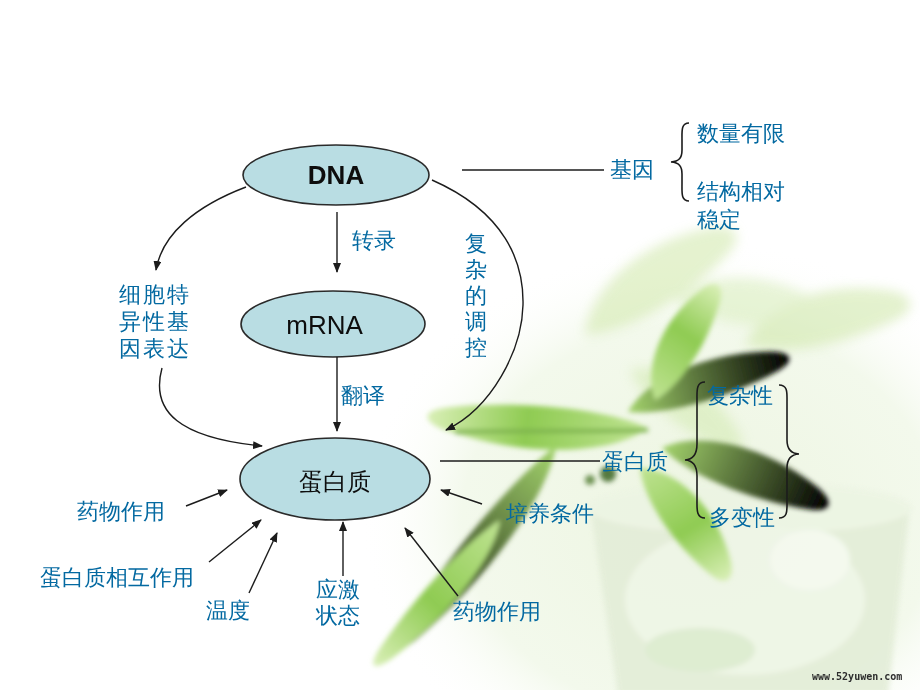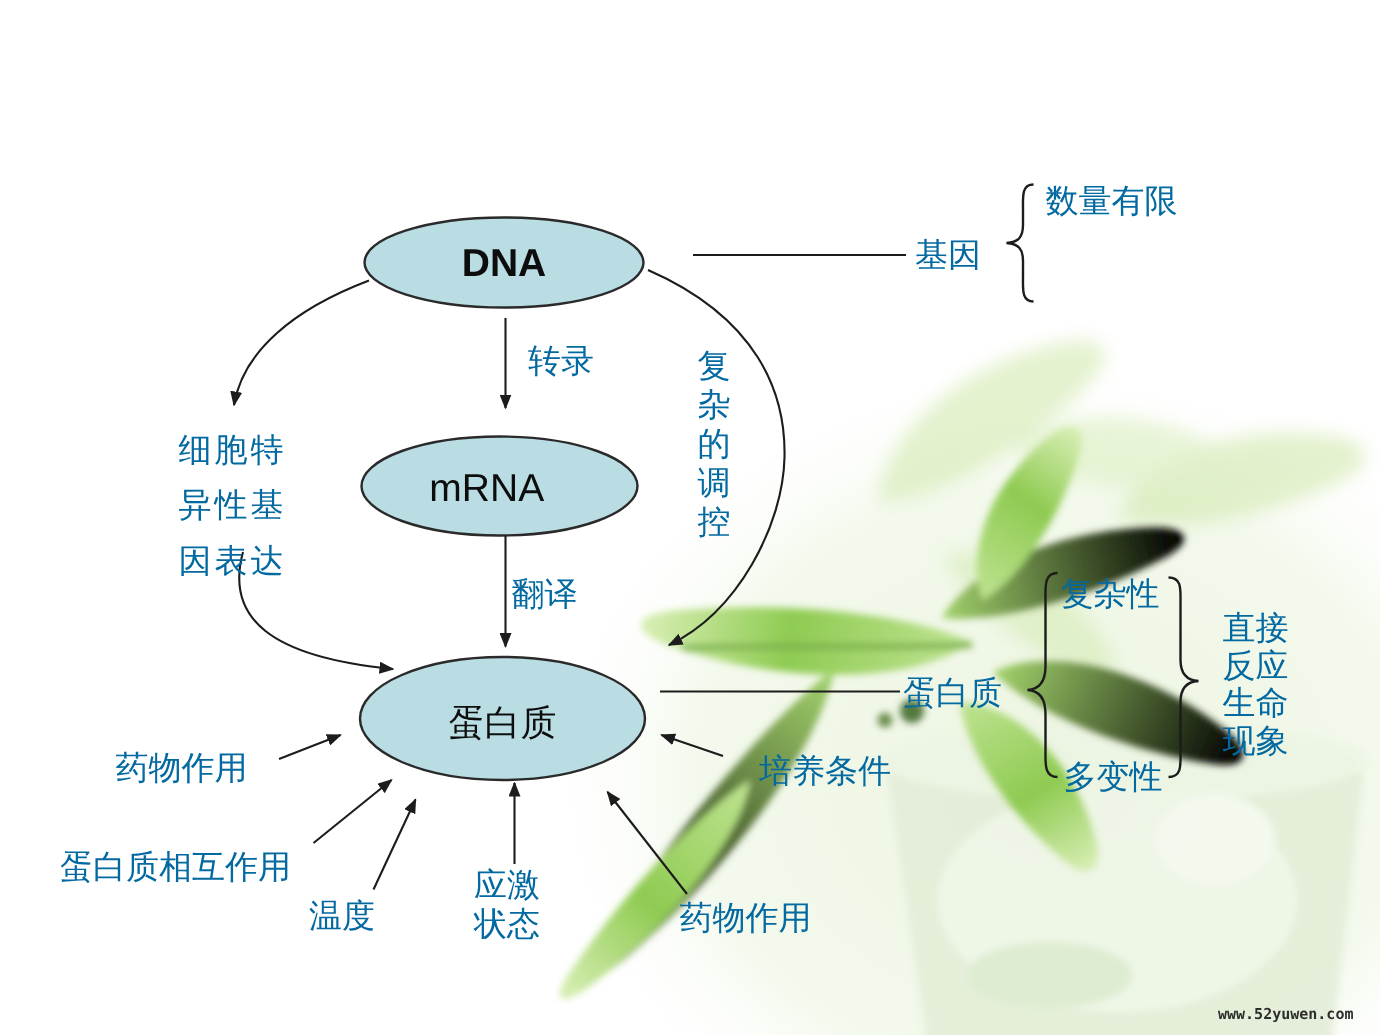--- a/index.html
+++ b/index.html
@@ -124,34 +124,32 @@
   <div class="node-label" style="left:241px;top:310px;width:167px;">mRNA</div>
   <div class="node-label" style="left:240px;top:466px;width:190px;font-size:24px;">蛋白质</div>
 
   <div class="lbl" style="left:352px;top:228px;">转录</div>
   <div class="lbl" style="left:341px;top:383px;">翻译</div>
   <div class="lbl pre" style="left:463px;top:231px;width:26px;line-height:26px;text-align:center;">复
 杂
 的
 调
 控</div>
-  <div class="lbl pre" style="left:119px;top:281px;line-height:37px;letter-spacing:2px;">细胞特
+  <div class="lbl pre" style="left:119px;top:281px;line-height:27px;letter-spacing:2px;">细胞特
 异性基
 因表达</div>
 
   <div class="lbl" style="left:610px;top:157px;">基因</div>
   <div class="lbl" style="left:697px;top:121px;">数量有限</div>
+  <div class="lbl pre" style="left:697px;top:178px;line-height:28px;">结构相对
+稳定</div>
 
   <div class="lbl" style="left:602px;top:449px;">蛋白质</div>
   <div class="lbl" style="left:707px;top:383px;">复杂性</div>
   <div class="lbl" style="left:709px;top:505px;">多变性</div>
-  <div class="lbl pre" style="left:815px;top:406px;line-height:25px;">直接
-反应
-生命
-现象</div>
 
   <div class="lbl" style="left:77px;top:499px;">药物作用</div>
   <div class="lbl" style="left:40px;top:565px;">蛋白质相互作用</div>
   <div class="lbl" style="left:206px;top:598px;">温度</div>
   <div class="lbl pre" style="left:313px;top:577px;width:50px;line-height:26px;text-align:center;">应激
 状态</div>
   <div class="lbl" style="left:433px;top:599px;margin-left:20px;">药物作用</div>
   <div class="lbl" style="left:486px;top:501px;padding-left:20px;">培养条件</div>
 
   <div class="wm">www.52yuwen.com</div>

